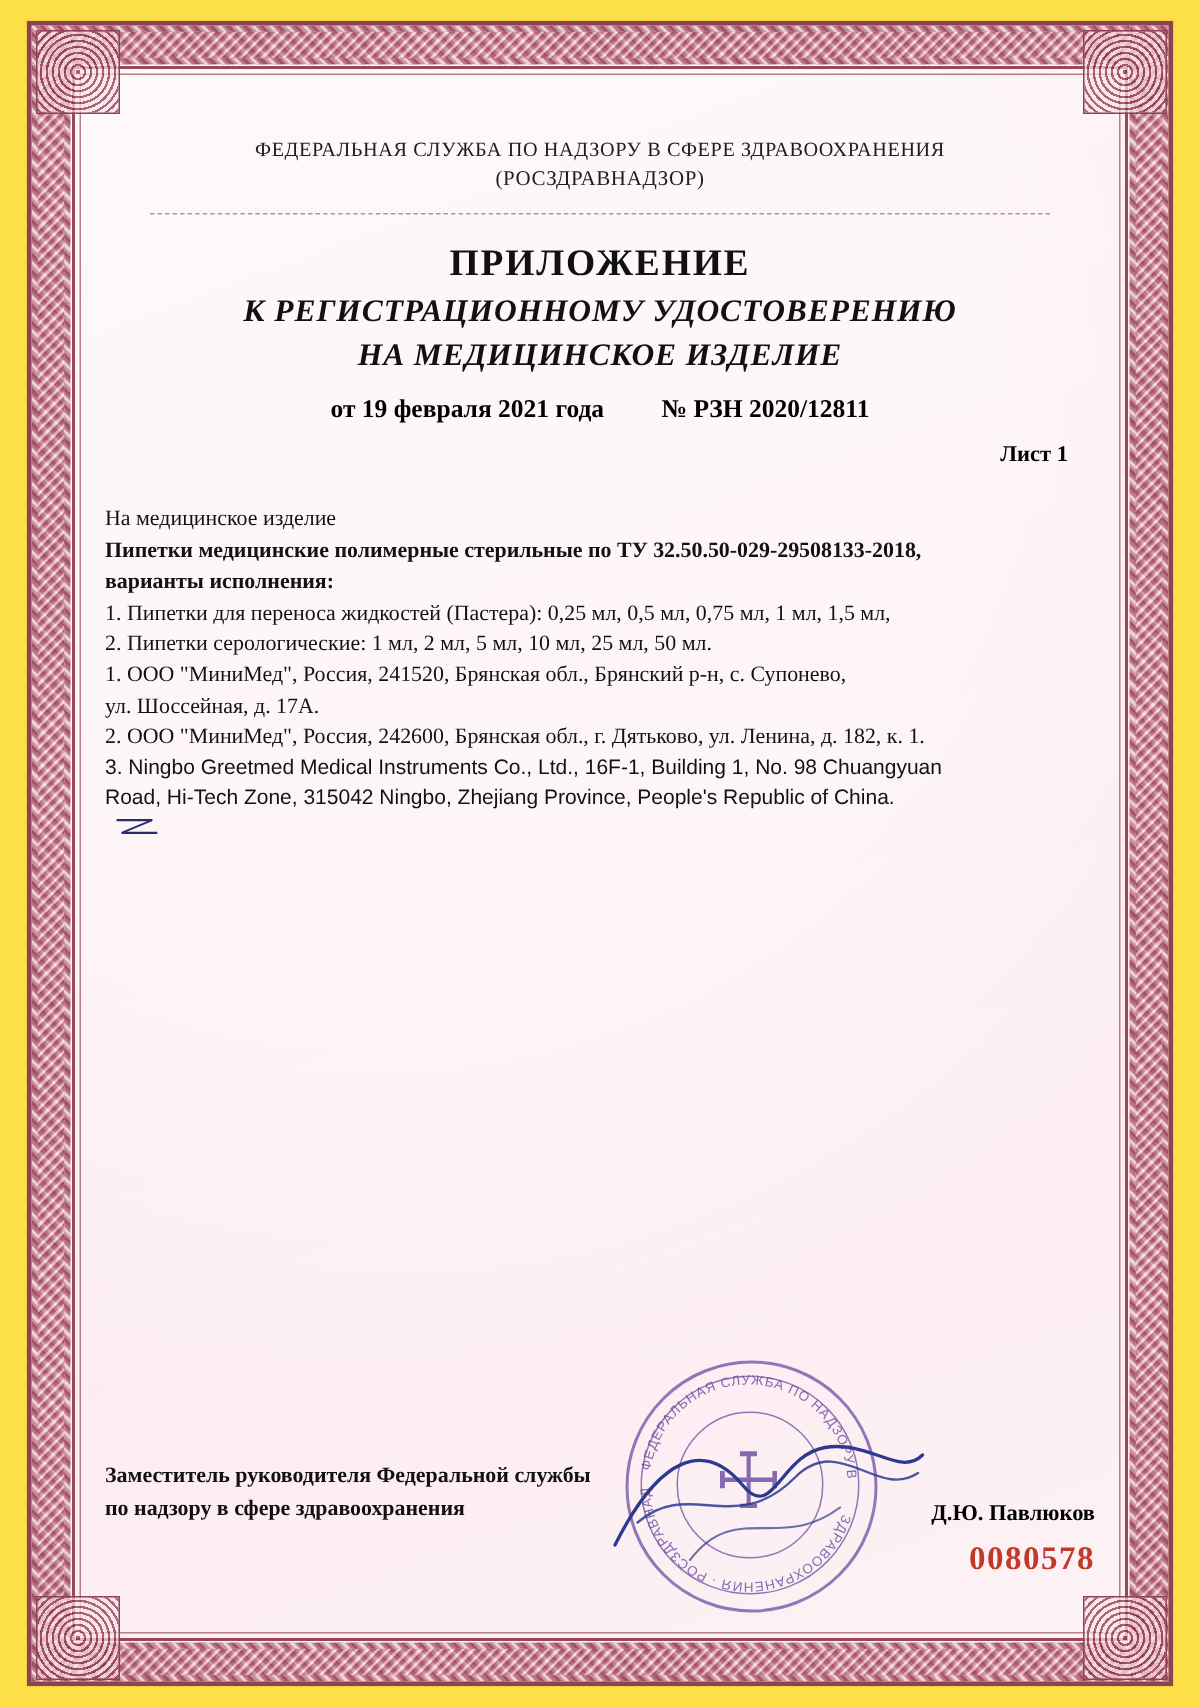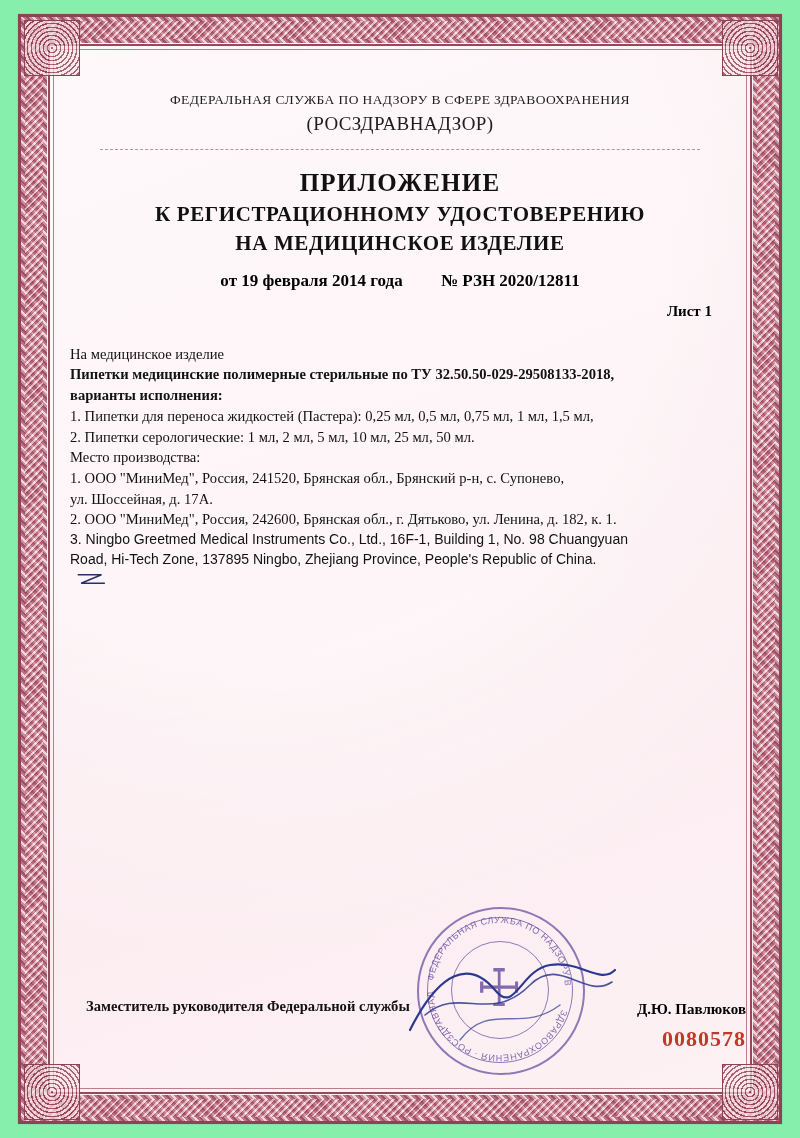--- a/index.html
+++ b/index.html
@@ -8,21 +8,21 @@
     background: #ffffff;
   }
   body {
     font-family: "Liberation Serif", serif;
   }
   .page {
     position: relative;
     width: 800px;
     height: 1138px;
     overflow: hidden;
-    background: #86efac;
+    background: #fde047;
   }
 
   
   .sheet {
     position: absolute;
     left: 18px;
     top: 14px;
     width: 764px;
     height: 1110px;
     background:
@@ -113,21 +113,21 @@
     height: 1000px;
   }
   .agency {
     text-align: center;
     font-size: 13.5px;
     letter-spacing: 0.4px;
     color: #1d1d1d;
     line-height: 1.45;
     margin-top: 20px;
   }
-  .agency .line2 { font-size: 19px; }
+  .agency .line2 { font-size: 14px; }
   .rule {
     margin: 12px auto 0;
     width: 600px;
     border-top: 1px dashed #b0808f;
     opacity: 0.85;
   }
   .title {
     text-align: center;
     margin-top: 16px;
     color: #111;
@@ -136,20 +136,21 @@
     font-size: 25px;
     font-weight: bold;
     letter-spacing: 1.2px;
     line-height: 1.35;
   }
   .title .t2 {
     font-size: 21px;
     font-weight: bold;
     letter-spacing: 0.6px;
     line-height: 1.4;
+    font-style: italic;
   }
   .doc-meta {
     text-align: center;
     margin-top: 12px;
     font-size: 17px;
     font-weight: bold;
   }
   .doc-meta .num { margin-left: 34px; }
   .sheet-no {
     text-align: right;
@@ -176,21 +177,20 @@
     height: 14px;
     color: #2a2f6b;
   }
 
   
   .sign-area {
     position: absolute;
     left: 0;
     bottom: 52px;
     width: 660px;
-    margin-left: 16px;
   }
   .sign-text {
     font-size: 14.6px;
     font-weight: bold;
     line-height: 1.5;
     color: #111;
   }
   .sign-name {
     position: absolute;
     right: 0;
@@ -281,47 +281,47 @@
 
     <div class="rule"></div>
 
     <div class="title">
       <div class="t1">ПРИЛОЖЕНИЕ</div>
       <div class="t2">К РЕГИСТРАЦИОННОМУ УДОСТОВЕРЕНИЮ</div>
       <div class="t2">НА МЕДИЦИНСКОЕ ИЗДЕЛИЕ</div>
     </div>
 
     <div class="doc-meta">
-      <span>от  19 февраля 2014 года</span>
+      <span>от  19 февраля 2021 года</span>
       <span class="num">№  РЗН 2020/12811</span>
     </div>
 
     <div class="sheet-no">Лист  1</div>
 
     <div class="body-block">
       <p>На медицинское изделие</p>
       <p class="b">Пипетки медицинские полимерные стерильные по ТУ 32.50.50-029-29508133-2018,</p>
       <p class="b">варианты исполнения:</p>
       <p>1. Пипетки для переноса жидкостей (Пастера): 0,25 мл, 0,5 мл, 0,75 мл, 1 мл, 1,5 мл,</p>
       <p>2. Пипетки серологические: 1 мл, 2 мл, 5 мл, 10 мл, 25 мл, 50 мл.</p>
-      <p>Место производства:</p>
       <p>1. ООО "МиниМед", Россия, 241520, Брянская обл., Брянский р-н, с. Супонево,</p>
       <p>ул. Шоссейная, д. 17А.</p>
       <p>2. ООО "МиниМед", Россия, 242600, Брянская обл., г. Дятьково, ул. Ленина, д. 182, к. 1.</p>
       <p class="en">3. Ningbo Greetmed Medical Instruments Co., Ltd., 16F-1, Building 1, No. 98 Chuangyuan</p>
-      <p class="en">Road, Hi-Tech Zone, 137895 Ningbo, Zhejiang Province, People's Republic of China.</p>
+      <p class="en">Road, Hi-Tech Zone, 315042 Ningbo, Zhejiang Province, People's Republic of China.</p>
 
       <svg class="scribble" viewBox="0 0 40 16">
         <path d="M2 3 L30 3 L6 13 L34 13" fill="none" stroke="currentColor" stroke-width="1.6"></path>
       </svg>
     </div>
 
     <div class="sign-area">
       <div class="sign-text">
         <div>Заместитель руководителя Федеральной службы</div>
+        <div>по надзору в сфере здравоохранения</div>
       </div>
       <div class="sign-name">Д.Ю. Павлюков</div>
       <div class="serial">0080578</div>
     </div>
 
   </div>
 
   <div class="stamp">
     <div class="ring r1"></div>
     <div class="ring r2"></div>

